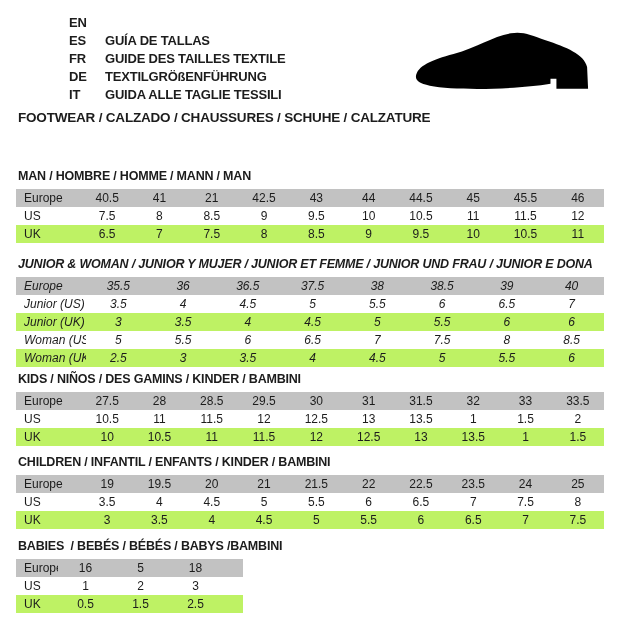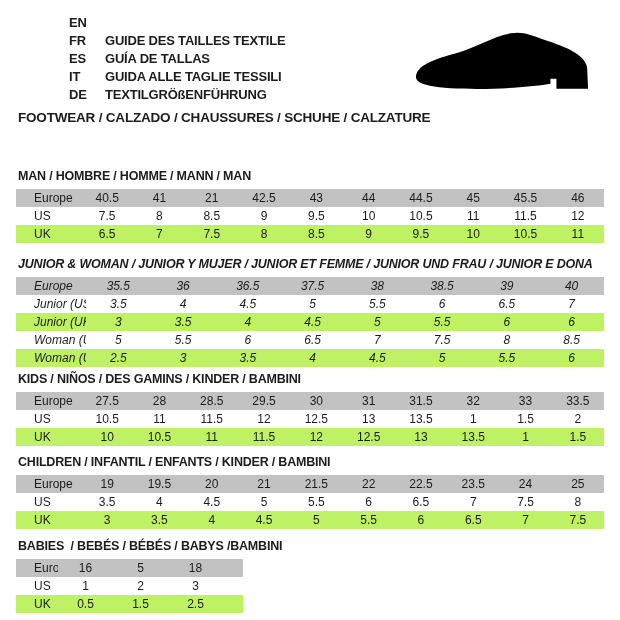--- a/index.html
+++ b/index.html
@@ -13,46 +13,46 @@
   .lang-code{width:36px;flex:0 0 36px;}
   .shoe{position:absolute;top:26px;left:408px;}
   .cat-line{position:absolute;top:110px;left:18px;font-size:13.5px;font-weight:bold;letter-spacing:-0.2px;white-space:pre;}
   .size-section{position:absolute;left:16px;right:16px;}
   .sec-0{top:169px;} .sec-1{top:257px;font-style:italic;} .sec-2{top:372px;} .sec-3{top:455px;} .sec-4{top:539px;}
   .sec-title{margin:0 0 6px 2px;font-size:12.5px;font-weight:bold;letter-spacing:-0.2px;white-space:pre;}
   table.size-table{border-collapse:collapse;table-layout:fixed;width:588px;font-size:12px;}
   .sec-4 table.size-table{width:227px;}
   .size-table tr{height:18px;}
   .size-table td{text-align:center;padding:0;line-height:18px;white-space:nowrap;overflow:hidden;}
-  .size-table td.lbl{text-align:left;padding-left:18px;}
+  .size-table td.lbl{text-align:left;padding-left:8px;}
   .size-table tr.hdr td{background:#c2c2c2;}
   .size-table tr.alt td{background:#bef264;}
 </style>
 </head>
 <body>
 
 <div class="langs">
   <div class="lang-row">
     <span class="lang-code">EN</span>
   </div>
   <div class="lang-row">
+    <span class="lang-code">ES</span>
+    <span class="lang-text">GUÍA DE TALLAS</span>
+  </div>
+  <div class="lang-row">
     <span class="lang-code">FR</span>
     <span class="lang-text">GUIDE DES TAILLES TEXTILE</span>
   </div>
   <div class="lang-row">
-    <span class="lang-code">ES</span>
-    <span class="lang-text">GUÍA DE TALLAS</span>
+    <span class="lang-code">DE</span>
+    <span class="lang-text">TEXTILGRÖßENFÜHRUNG</span>
   </div>
   <div class="lang-row">
     <span class="lang-code">IT</span>
     <span class="lang-text">GUIDA ALLE TAGLIE TESSILI</span>
-  </div>
-  <div class="lang-row">
-    <span class="lang-code">DE</span>
-    <span class="lang-text">TEXTILGRÖßENFÜHRUNG</span>
   </div>
 </div>
 
 <svg class="shoe" width="188" height="74" viewBox="0 0 190 72" aria-hidden="true">
   <path fill="#000000" d="M8,50
     C9,39 24,33 46,27
     C70,20 86,9 104,6
     C117,4 124,8 139,13
     C160,20 178,27 181,40
     L182,62 L150,62 L150,52 L144,52 L144,57

